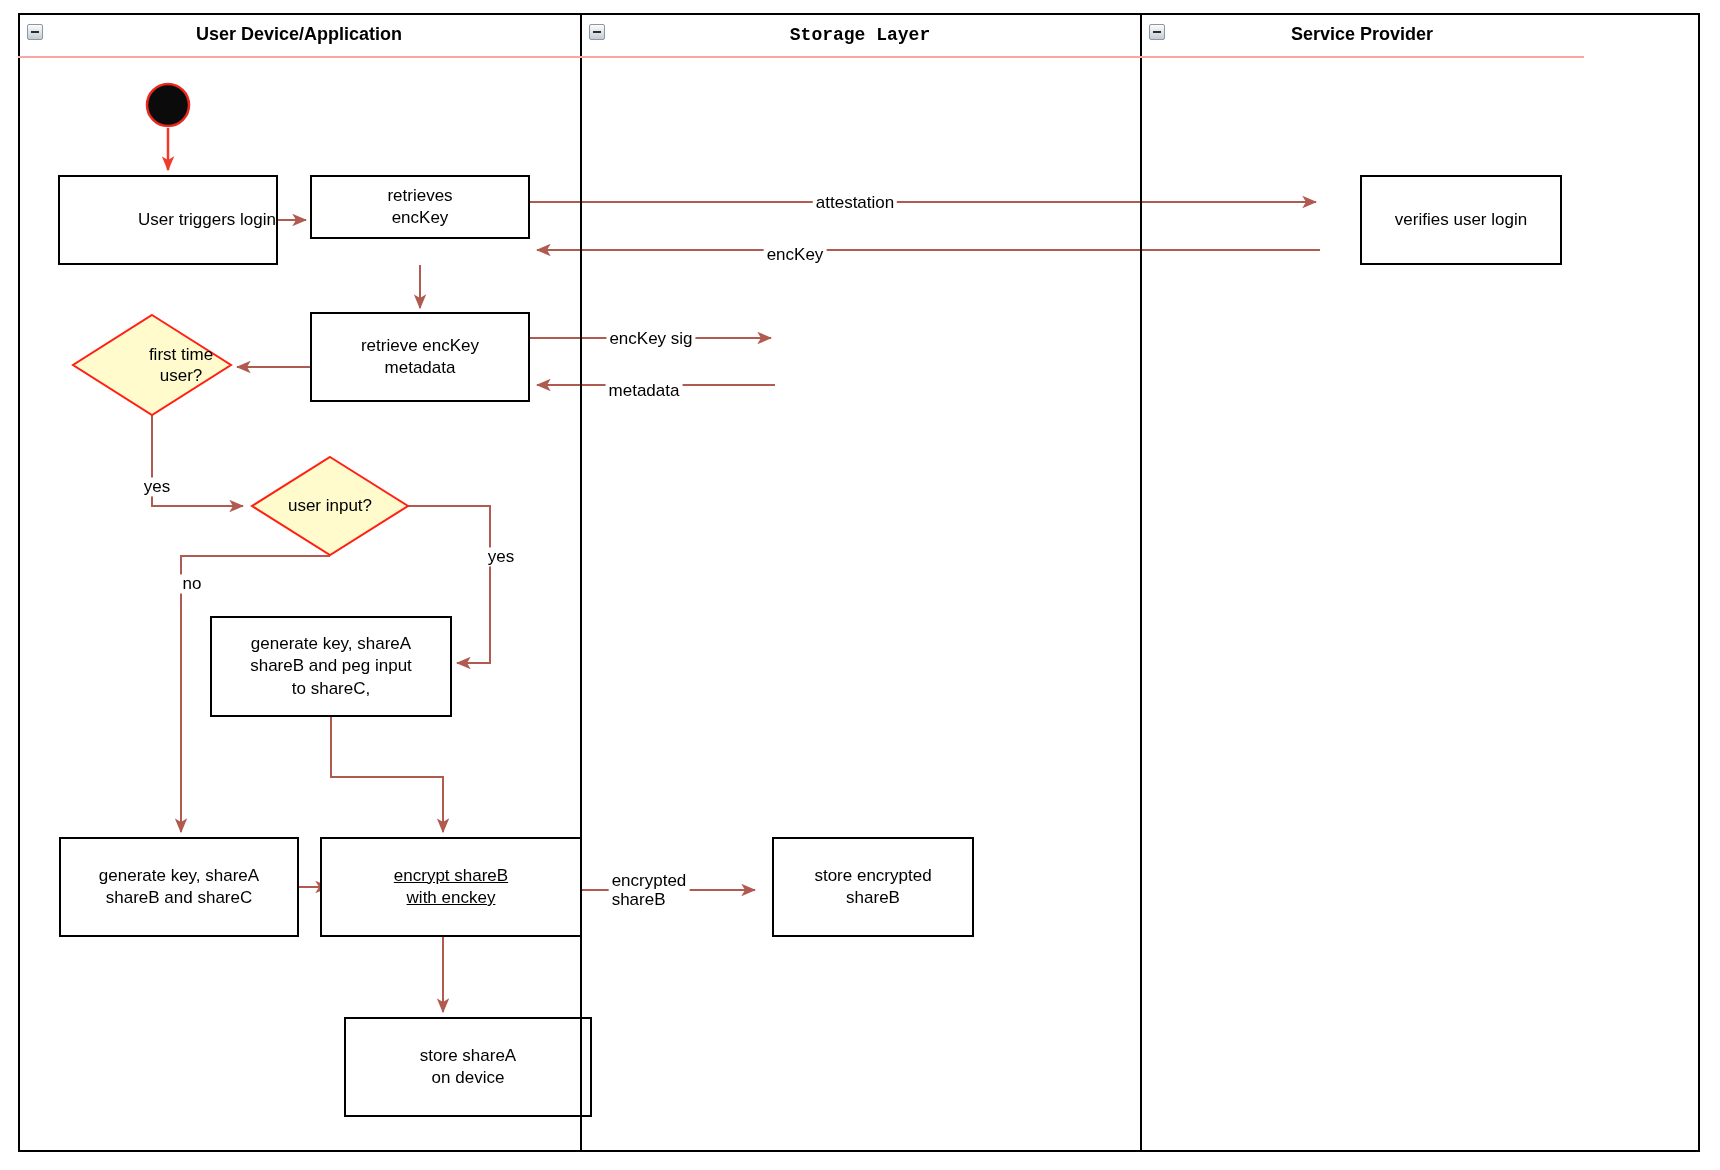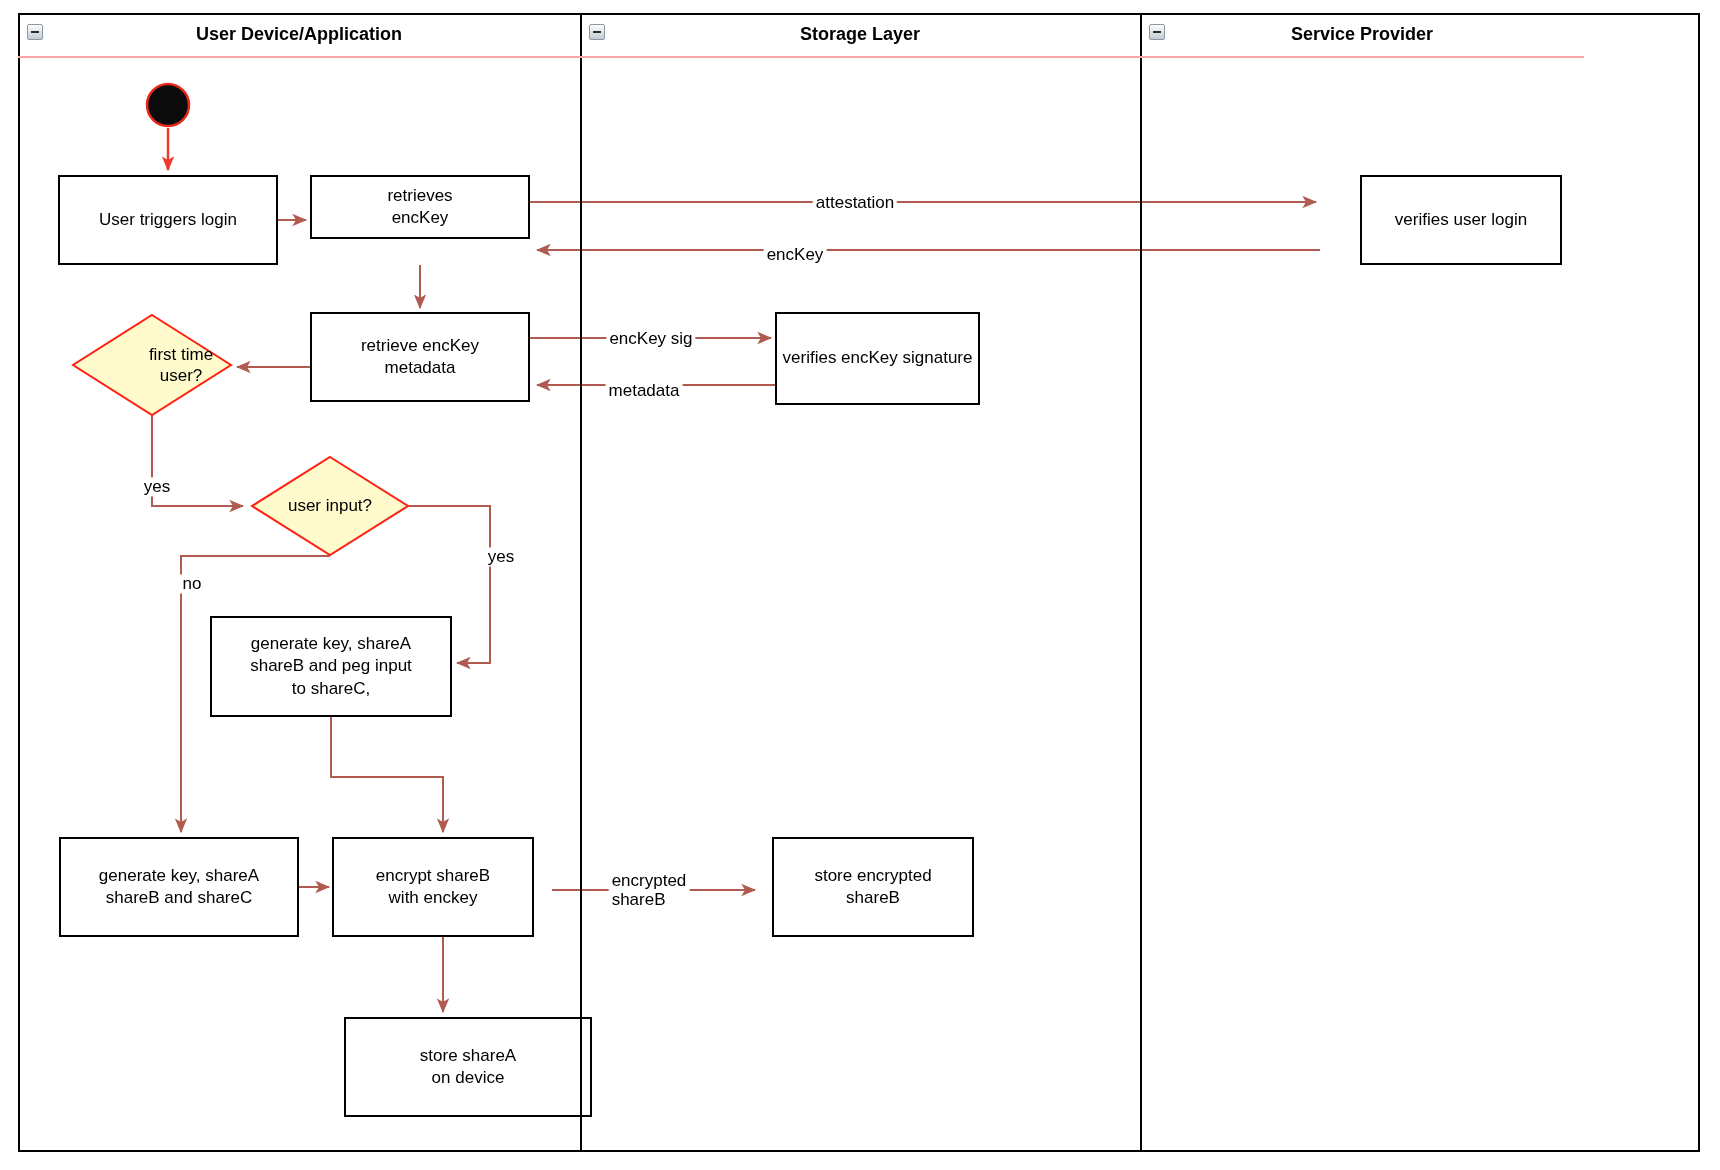--- a/index.html
+++ b/index.html
@@ -21,21 +21,21 @@
 
 <div class="canvas">
 
   <div class="pool-border"></div>
   <div class="lane-line" style="left:580px;"></div>
   <div class="lane-line" style="left:1140px;"></div>
 
   <div class="header-cell" style="left:18px;width:562px;">
     <span>User Device/Application</span>
   </div>
-  <div class="header-cell" style="left:580px;width:560px;">
+  <div class="header-cell" style="left:580px;width:560px;font-family:Liberation Mono, monospace;">
     <span>Storage Layer</span>
   </div>
   <div class="header-cell" style="left:1140px;width:444px;">
     <span>Service Provider</span>
   </div>
 
   <div class="collapse-btn" style="left:27px;top:24px;">
       <div class="bar"></div>
     </div>
   <div class="collapse-btn" style="left:589px;top:24px;">
@@ -73,47 +73,44 @@
       <path d="M331,717 L331,777 L443,777 L443,832" marker-end="url(#head-brick)"></path>
       <path d="M299,887 L329,887" marker-end="url(#head-brick)"></path>
       <path d="M552,890 L755,890" marker-end="url(#head-brick)"></path>
       <path d="M443,937 L443,1012" marker-end="url(#head-brick)"></path>
     </g>
 
     <polygon points="152,315 231,365 152,415 73,365" fill="#fffbcd" stroke="#ff2012" stroke-width="2"></polygon>
     <polygon points="330,457 408,506 330,555 252,506" fill="#fffbcd" stroke="#ff2012" stroke-width="2"></polygon>
   </svg>
 
-  <div class="node" style="left:58px;top:175px;width:220px;height:90px;">
+  <div class="node" style="left:58px;top:175px;width:220px;height:90px;justify-content:flex-end;">
     <span>User triggers login</span>
   </div>
   <div class="node" style="left:310px;top:175px;width:220px;height:64px;">
     <span>retrieves
 encKey</span>
   </div>
   <div class="node" style="left:1320px;top:175px;width:202px;height:90px;margin-left:40px;">
     <span>verifies user login</span>
   </div>
   <div class="node" style="left:310px;top:312px;width:220px;height:90px;">
     <span>retrieve encKey
 metadata</span>
   </div>
-  <div class="node nowrap" style="left:775px;top:312px;width:205px;height:93px;">
-    <span>verifies encKey signature</span>
-  </div>
   <div class="node" style="left:210px;top:616px;width:242px;height:101px;">
     <span>generate key, shareA
 shareB and peg input
 to shareC,</span>
   </div>
   <div class="node" style="left:59px;top:837px;width:240px;height:100px;">
     <span>generate key, shareA
 shareB and shareC</span>
   </div>
-  <div class="node" style="left:332px;top:837px;width:202px;height:100px;">
+  <div class="node" style="left:320px;top:837px;width:262px;height:100px;text-decoration:underline;">
     <span>encrypt shareB
 with enckey</span>
   </div>
   <div class="node" style="left:772px;top:837px;width:202px;height:100px;">
     <span>store encrypted
 shareB</span>
   </div>
   <div class="node" style="left:344px;top:1017px;width:248px;height:100px;">
     <span>store shareA
 on device</span>

